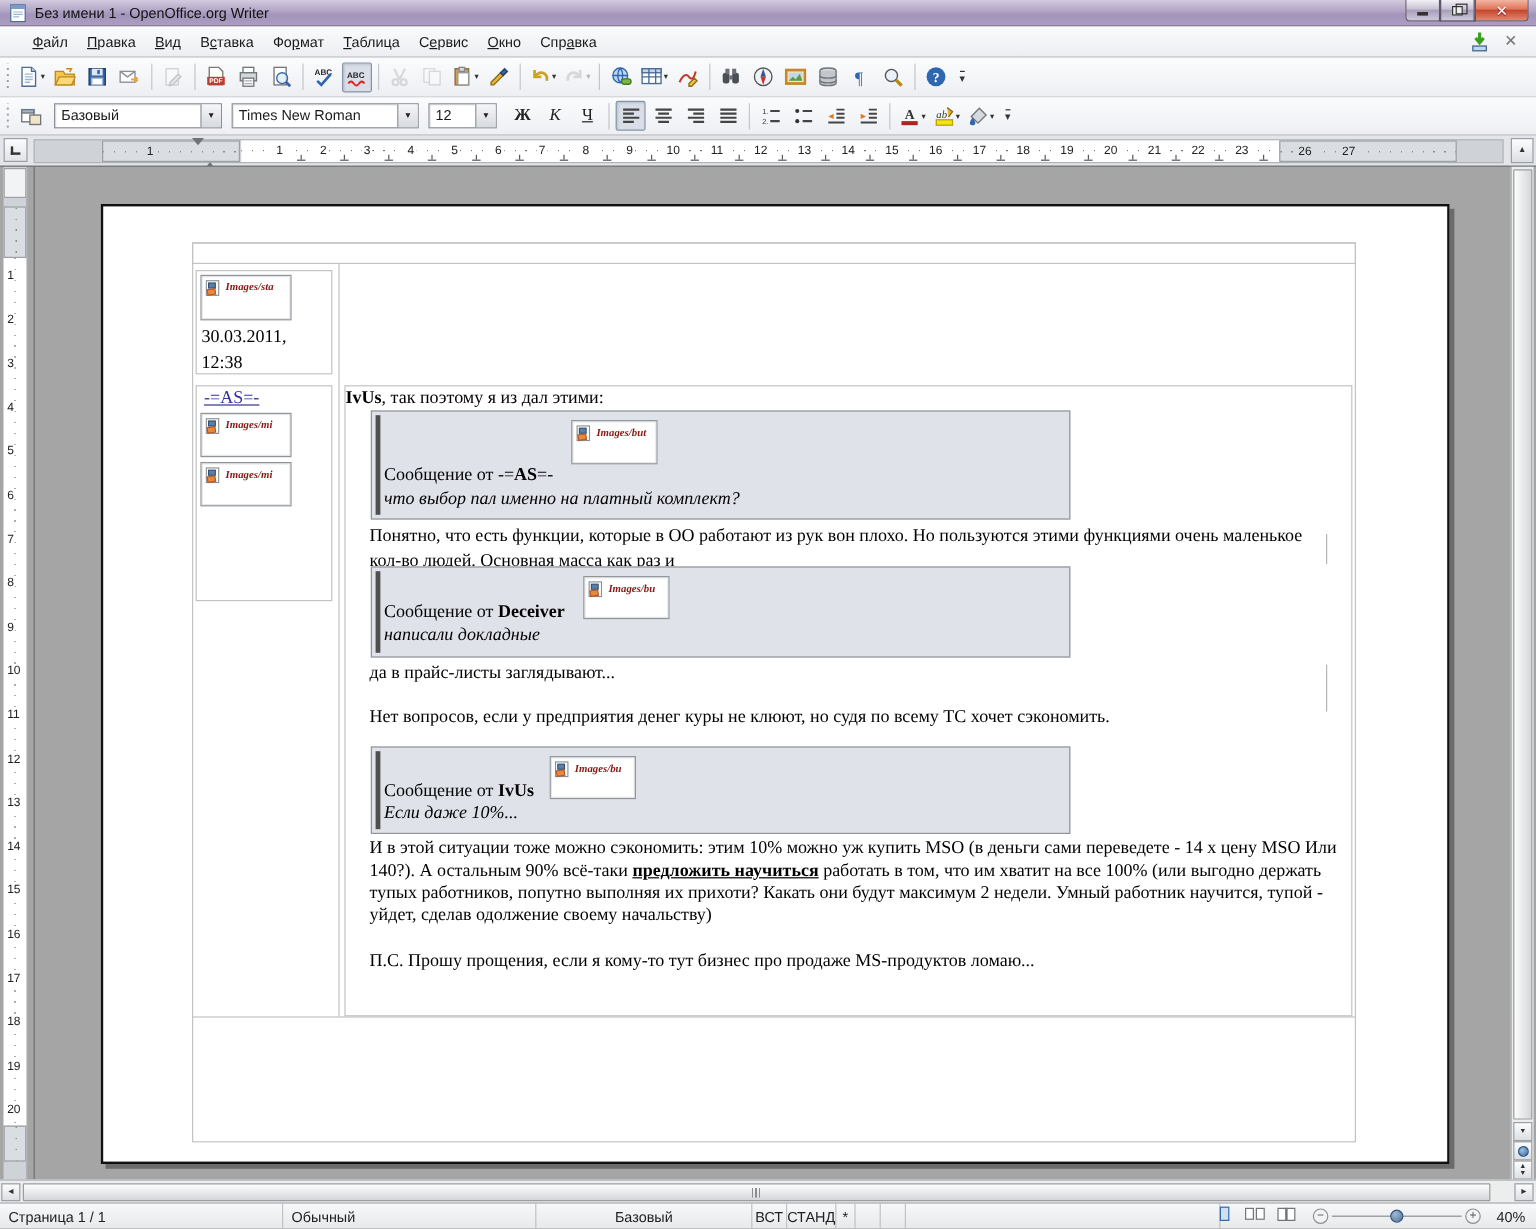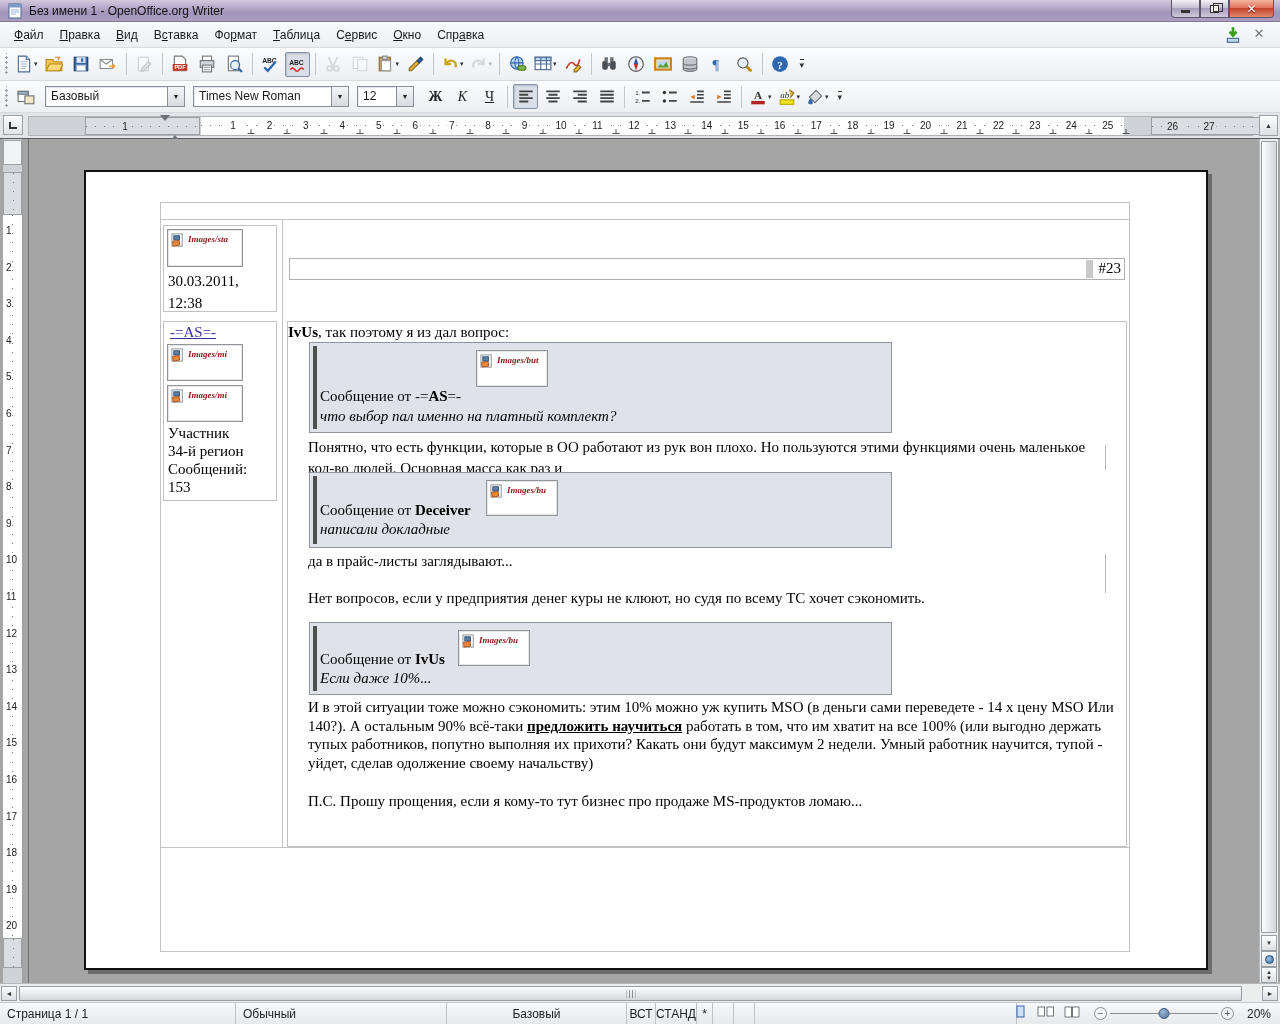--- a/index.html
+++ b/index.html
@@ -19,21 +19,21 @@
   background:linear-gradient(#f3f1f7,#c6c0d2 45%,#a79fba 50%,#cfc9da);}
 .wbtn:first-child{border-radius:0 0 0 4px;}
 .wbtn.close{width:45px;border-radius:0 0 4px 0;background:linear-gradient(#f2b5a0,#e0755c 45%,#c4452c 50%,#e08a6e);}
 .glyph-min{width:9px;height:3px;background:#333;margin-top:6px;}
 .glyph-restore{width:9px;height:8px;border:1px solid #333;position:relative;background:#eee;}
 .glyph-restore:before{content:"";position:absolute;left:2px;top:-3px;width:8px;height:7px;border:1px solid #333;}
 .glyph-close{font-size:12px;font-weight:bold;color:#fff;text-shadow:0 1px 1px #802;}
 
 
 .menubar{left:0;top:22px;width:1280px;height:26px;background:linear-gradient(#fafbfc,#eceef2);
-  border-bottom:1px solid #d9dbdf;display:flex;align-items:center;padding-left:6px;}
+  border-bottom:1px solid #d9dbdf;display:flex;align-items:center;padding-left:19px;}
 .menu-item{padding:4px 8px;cursor:default;}
 .menu-item u{text-decoration:underline;}
 .menubar .right-icn{position:absolute;top:4px;width:18px;height:18px;}
 
 
 .toolbar{left:0;width:1280px;background:linear-gradient(#fbfcfd,#edeff3);border-bottom:1px solid #d5d8dd;
   display:flex;align-items:center;}
 .stdbar{top:48px;height:33px;}
 .fmtbar{top:81px;height:32px;}
 .grip{width:7px;height:22px;margin:0 3px 0 2px;
@@ -616,21 +616,21 @@
           <span class="tmark" style="left: 633.2px;"></span>
           <span class="tmark" style="left: 669.65px;"></span>
           <span class="tmark" style="left: 706.1px;"></span>
           <span class="tmark" style="left: 742.55px;"></span>
           <span class="tmark" style="left: 779px;"></span>
           <span class="tmark" style="left: 815.45px;"></span>
           <span class="tmark" style="left: 851.9px;"></span>
           <span class="tmark" style="left: 888.35px;"></span>
           <span class="tmark" style="left: 924.8px;"></span>
         </div>
-      <div class="hzone marginbox dotline" id="hzoneD" style="left:1122px;width:120px">
+      <div class="hzone marginbox dotline" id="hzoneD" style="left:1037px;width:148px">
         <span class="bowtie" style="left:1px;top:9px"><span class="t2"></span></span>
       <span class="rnum" style="left: 20.5px;">26</span>
           <span class="rnum" style="left: 56.95px;">27</span>
         </div>
     </div>
     <div class="abs scrollup-btn">▲</div>
   </div>
 
   <div class="abs workspace">
     <div class="abs canvas-edge"></div>
@@ -679,53 +679,43 @@
               <rect x="3" y="3" width="6" height="4.5" fill="#5b7fa6" stroke="#2f4f74"></rect>
               <rect x="2" y="8.5" width="7" height="5" fill="#e8883d" stroke="#b3541e" transform="rotate(-8 5 11)"></rect>
             </svg></span>
         <span class="plabel">Images/sta</span>
       </div>
       <div class="doc-text" style="left:82px;top:98px;line-height:22px">
         <div>30.03.2011,</div>
         <div>12:38</div>
       </div>
 
-      <div class="idbar" style="left:203px;top:86px;width:836px;height:22px">
-        <span class="sep"></span>
-        <span class="num">#23</span>
-      </div>
 
       <div class="doc-text" style="left:84px;top:151px">
         <span class="user-link">-=AS=-</span>
       </div>
       <div class="ph" style="left:81px;top:172px;width:76px;height:37px">
         <span class="picn"><svg viewBox="0 0 16 16">
               <rect x="1" y="1" width="11" height="13" fill="#fff" stroke="#8a8f94"></rect>
               <rect x="3" y="3" width="6" height="4.5" fill="#5b7fa6" stroke="#2f4f74"></rect>
               <rect x="2" y="8.5" width="7" height="5" fill="#e8883d" stroke="#b3541e" transform="rotate(-8 5 11)"></rect>
             </svg></span>
         <span class="plabel">Images/mi</span>
       </div>
       <div class="ph" style="left:81px;top:213px;width:76px;height:37px">
         <span class="picn"><svg viewBox="0 0 16 16">
               <rect x="1" y="1" width="11" height="13" fill="#fff" stroke="#8a8f94"></rect>
               <rect x="3" y="3" width="6" height="4.5" fill="#5b7fa6" stroke="#2f4f74"></rect>
               <rect x="2" y="8.5" width="7" height="5" fill="#e8883d" stroke="#b3541e" transform="rotate(-8 5 11)"></rect>
             </svg></span>
         <span class="plabel">Images/mi</span>
       </div>
-      <div class="doc-text" style="left:82px;top:252px;line-height:18px">
-        <div>Участник</div>
-        <div>34-й регион</div>
-        <div>Сообщений:</div>
-        <div>153</div>
-      </div>
 
       <div class="doc-text" style="left:202px;top:151px;width:820px">
-        <b>IvUs</b><span>, так поэтому я из дал вопрос:</span>
+        <b>IvUs</b><span>, так поэтому я из дал этими:</span>
       </div>
 
       <div class="quote" style="left:223px;top:170px;width:583px;height:91px">
         <span class="qbar"></span>
         <div class="ph" style="left:166px;top:7px;width:72px;height:37px">
           <span class="picn"><svg viewBox="0 0 16 16">
                 <rect x="1" y="1" width="11" height="13" fill="#fff" stroke="#8a8f94"></rect>
                 <rect x="3" y="3" width="6" height="4.5" fill="#5b7fa6" stroke="#2f4f74"></rect>
                 <rect x="2" y="8.5" width="7" height="5" fill="#e8883d" stroke="#b3541e" transform="rotate(-8 5 11)"></rect>
               </svg></span>
@@ -831,16 +821,16 @@
             </svg></span>
         </div>
     </div>
     <div class="zoomslider">
       <div class="zs-btn" style="left:0">−</div>
       <div class="zs-track"></div>
       <div class="zs-mid"></div>
       <div class="zs-thumb"></div>
       <div class="zs-btn" style="right:0">+</div>
     </div>
-    <div class="scell center" style="left:1238px;width:42px;border-right:none">20%</div>
+    <div class="scell center" style="left:1238px;width:42px;border-right:none">40%</div>
   </div>
 
 </div>
 
 </body></html>

